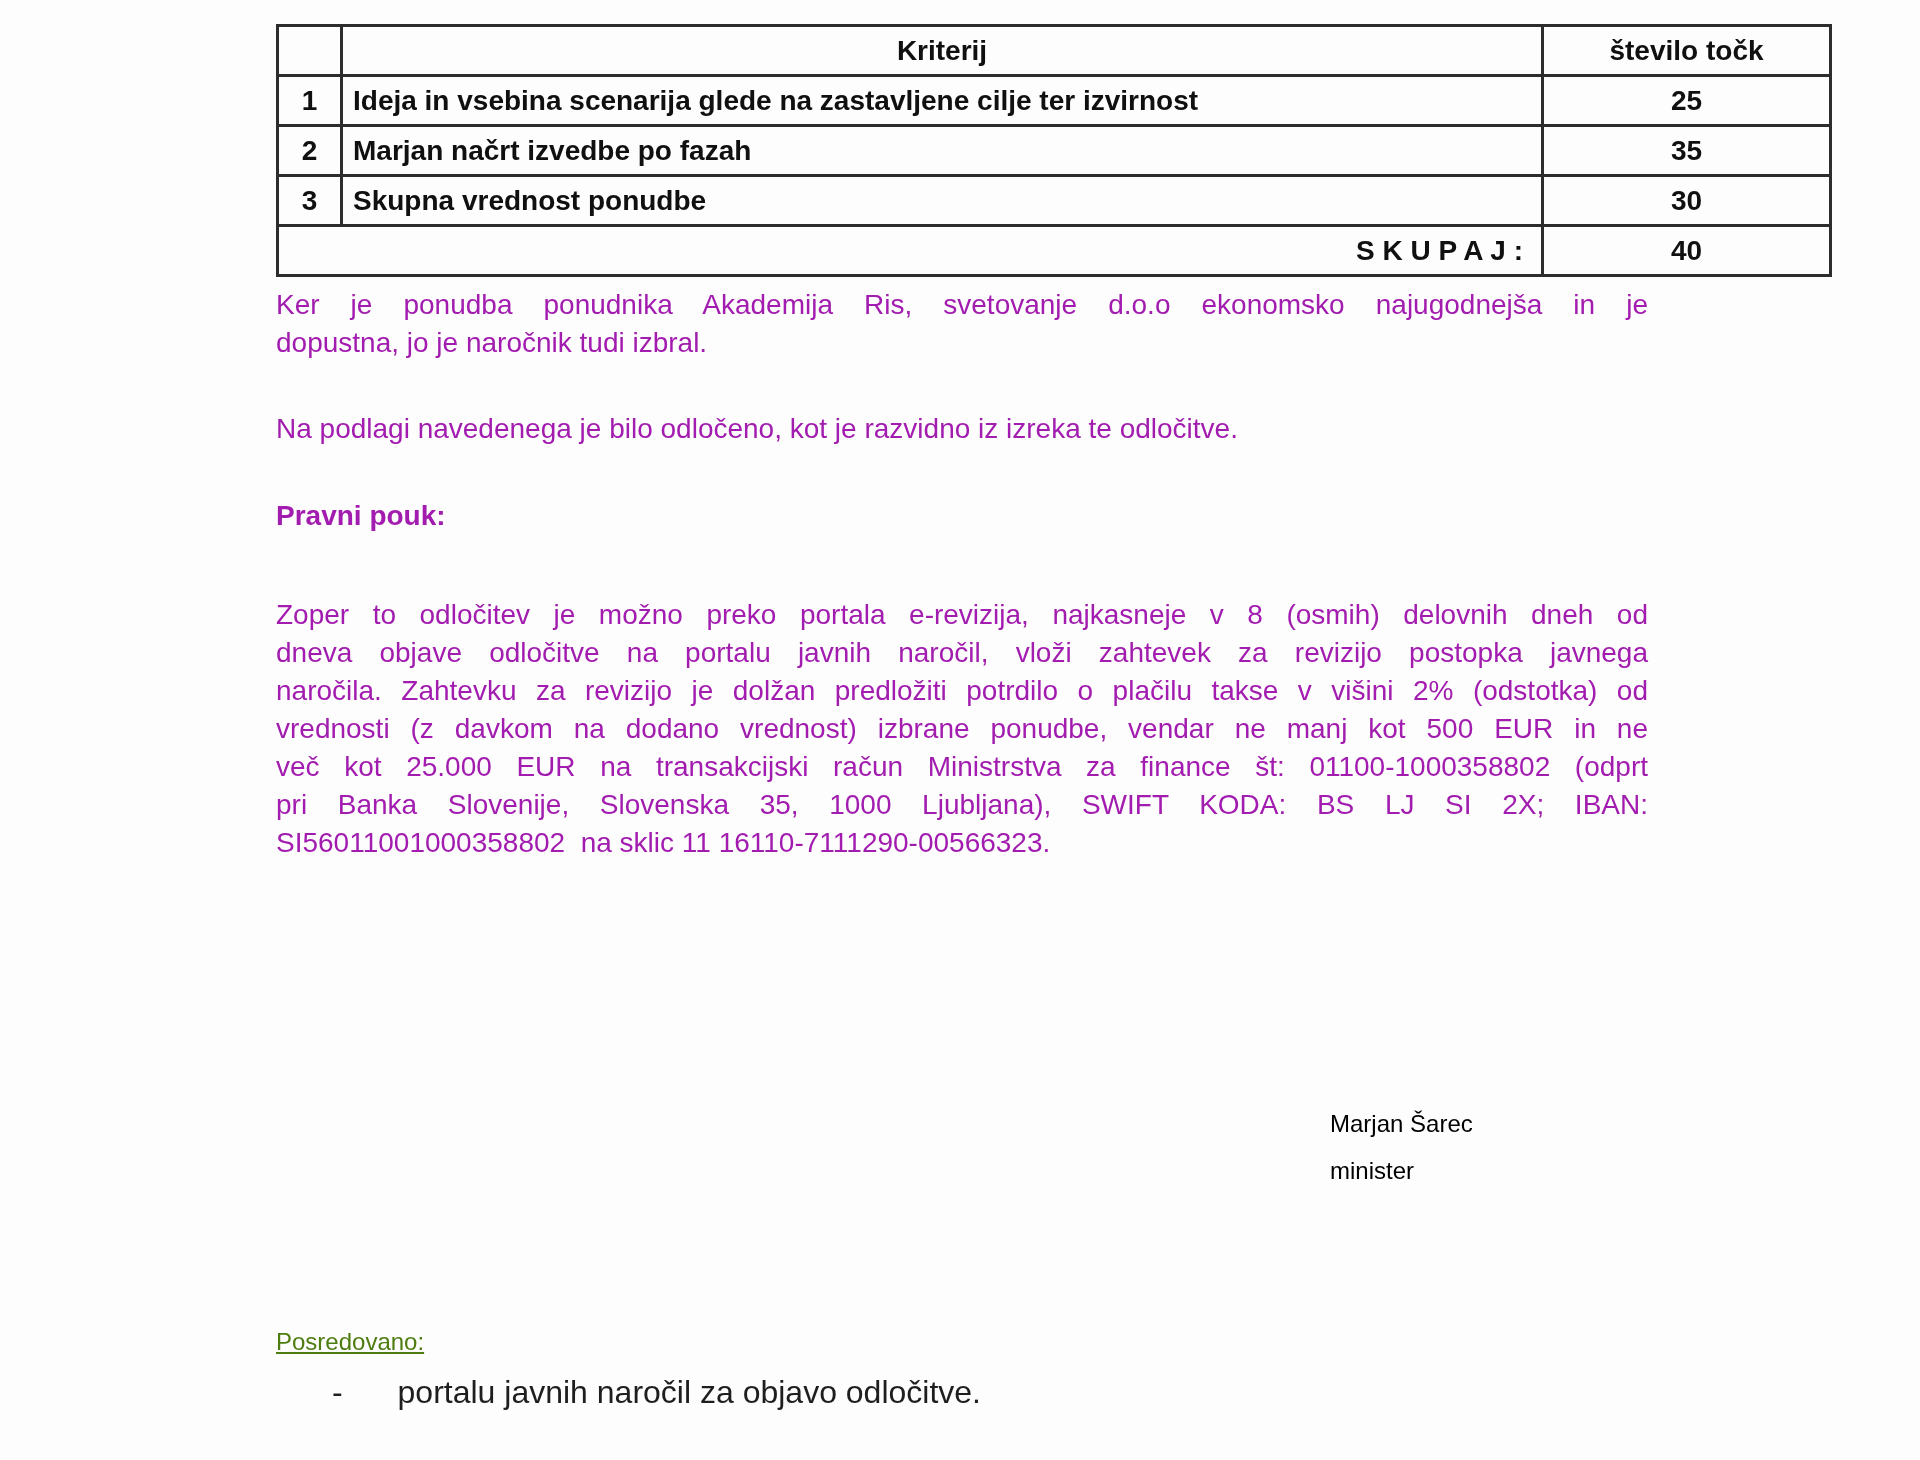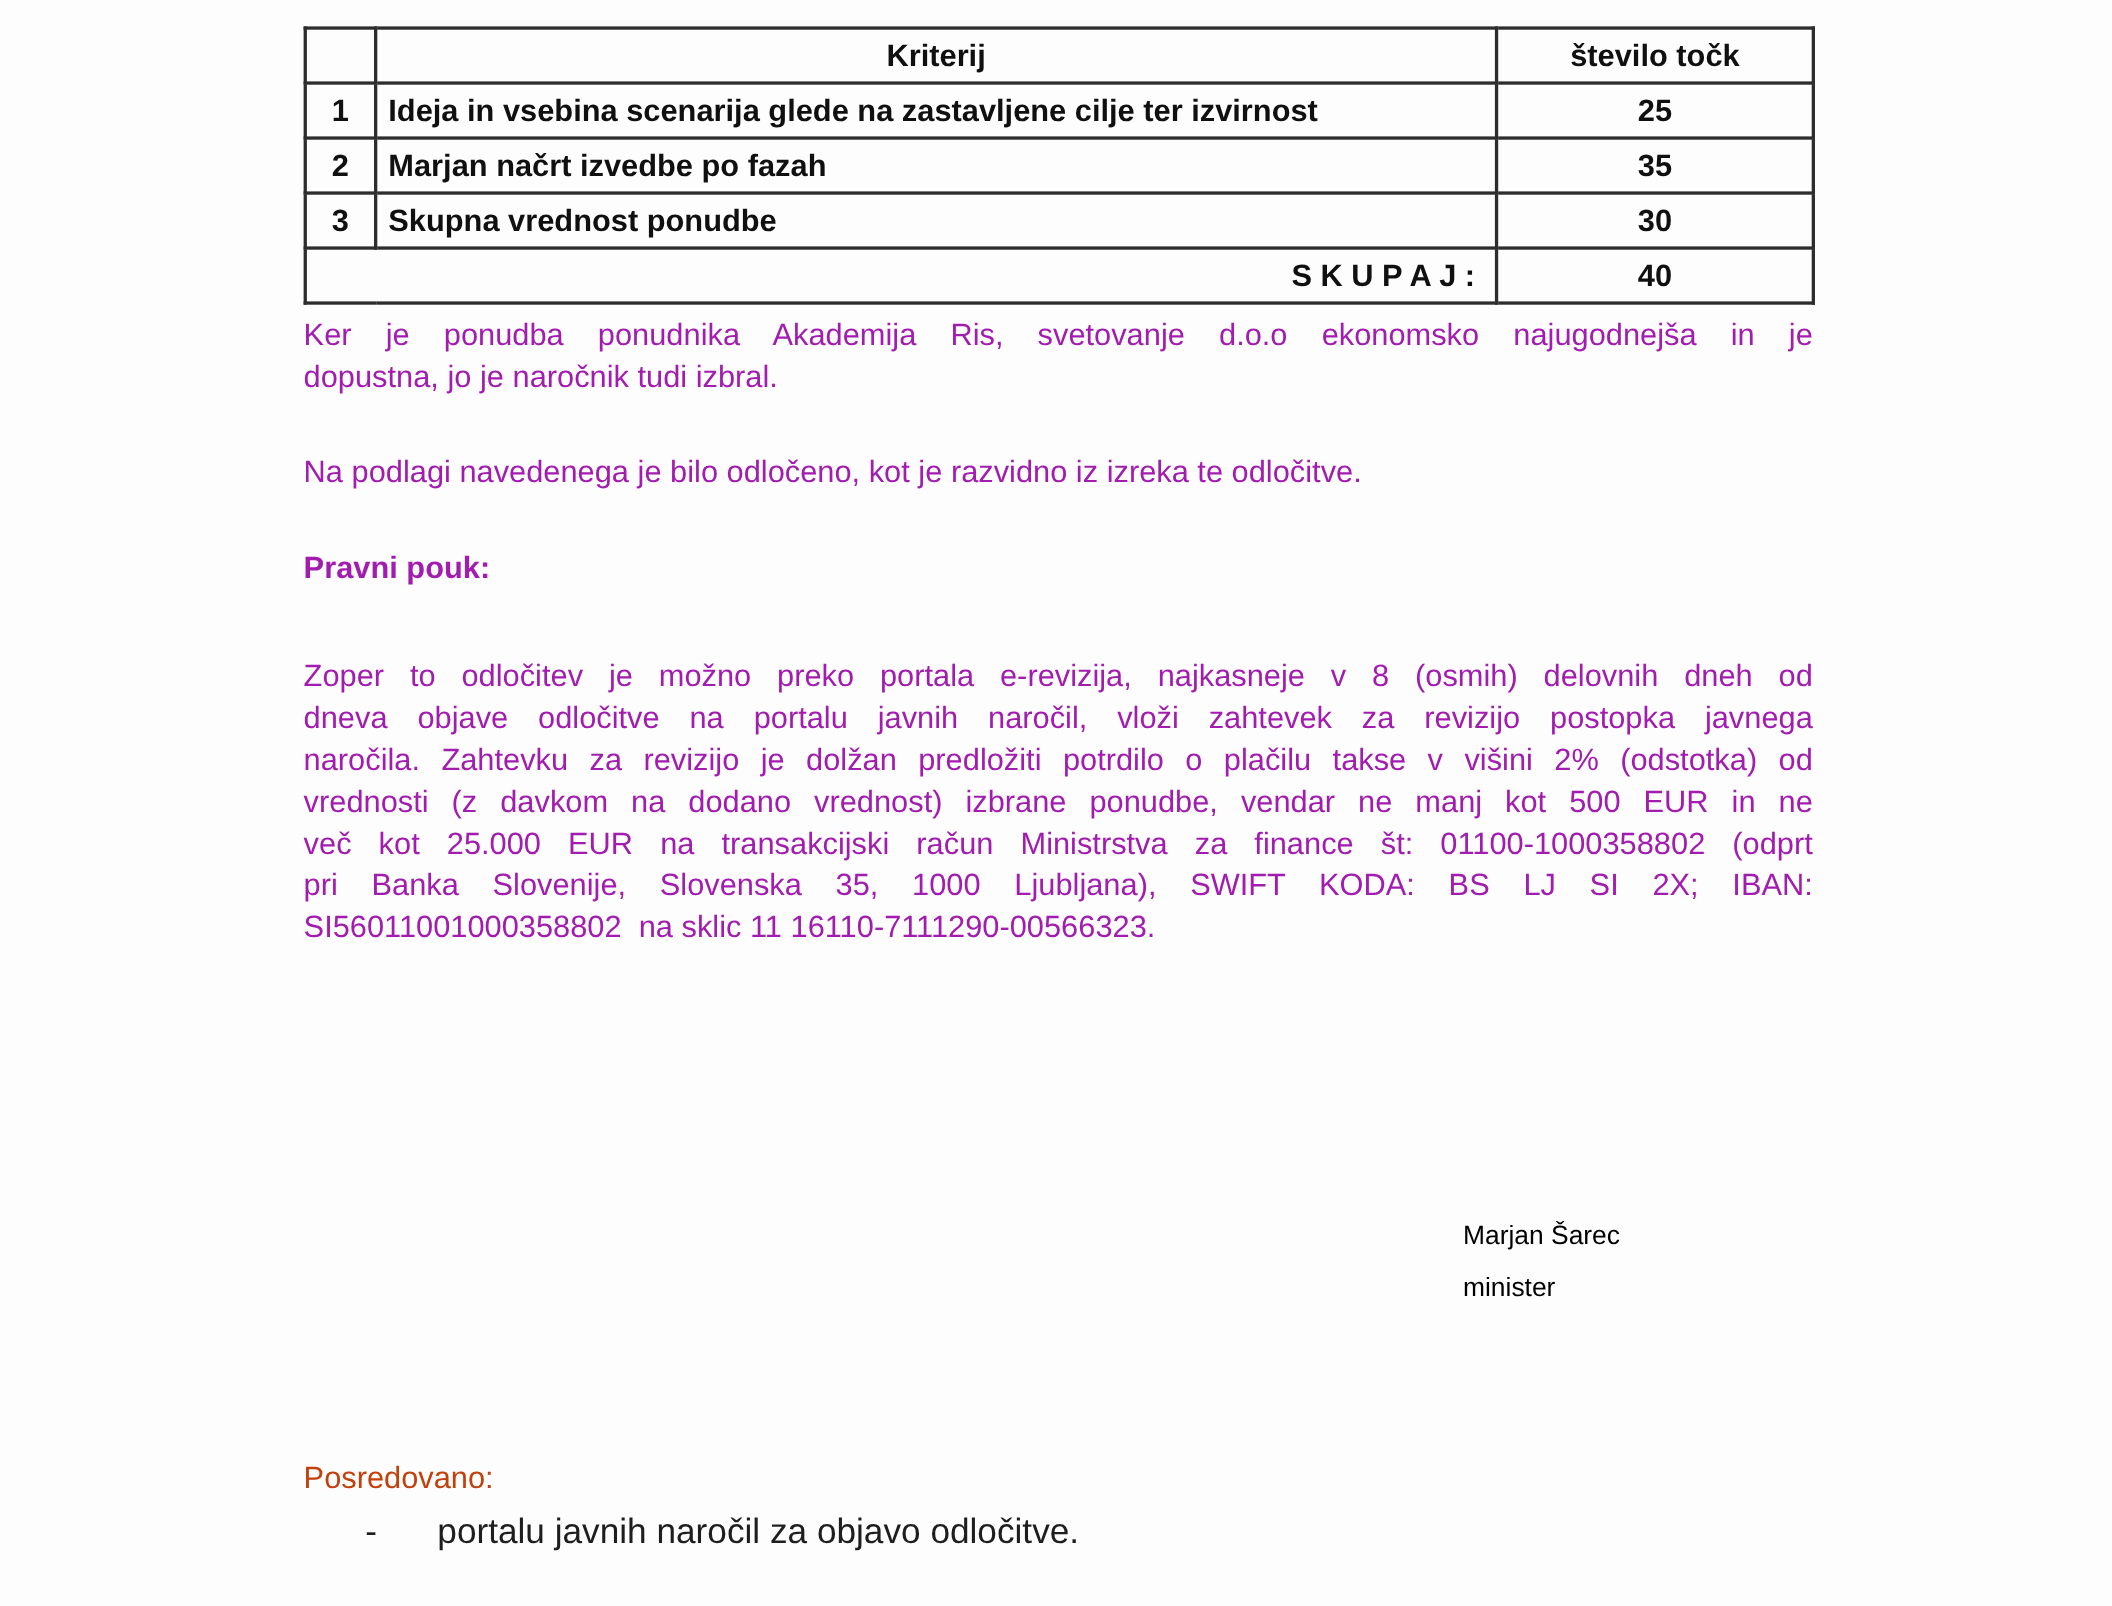--- a/index.html
+++ b/index.html
@@ -5,21 +5,21 @@
   html, body { margin: 0; padding: 0; background: #e8e8e8; }
   .page {
     position: relative;
     width: 1920px;
     height: 1460px;
     background: #fdfdfd;
     font-family: "Liberation Sans", sans-serif;
     color: #1b1b1b;
     overflow: hidden;
   }
-  .content { position: absolute; left: 276px; width: 1374px; }
+  .content { position: absolute; left: 276px; width: 1556px; }
 
   
   .tbl-wrap { top: 24px; }
   table.criteria {
     border-collapse: collapse;
     width: 100%;
     table-layout: fixed;
     color: #101010;
   }
   table.criteria td, table.criteria th {
@@ -55,21 +55,21 @@
   .signature {
     position: absolute;
     left: 1330px;
     width: 332px;
     font-size: 24px;
     line-height: 47px;
     color: #000000;
   }
 
   
-  .footer-heading { position: absolute; left: 276px; font-size: 28px; color: #c2410c; }
+  .footer-heading { position: absolute; left: 276px; font-size: 24px; color: #4d7c0f; text-decoration: underline; }
   .footer-bullet  { position: absolute; left: 276px; font-size: 32px; color: #1e1e1e; }
   .footer-bullet .marker { display: inline-block; margin-left: 56px; }
   .footer-bullet .btext  { display: inline-block; margin-left: 46px; }
 </style>
 </head>
 <body>
 
 <div class="page">
 
   <div class="content tbl-wrap" style="position:absolute;">

